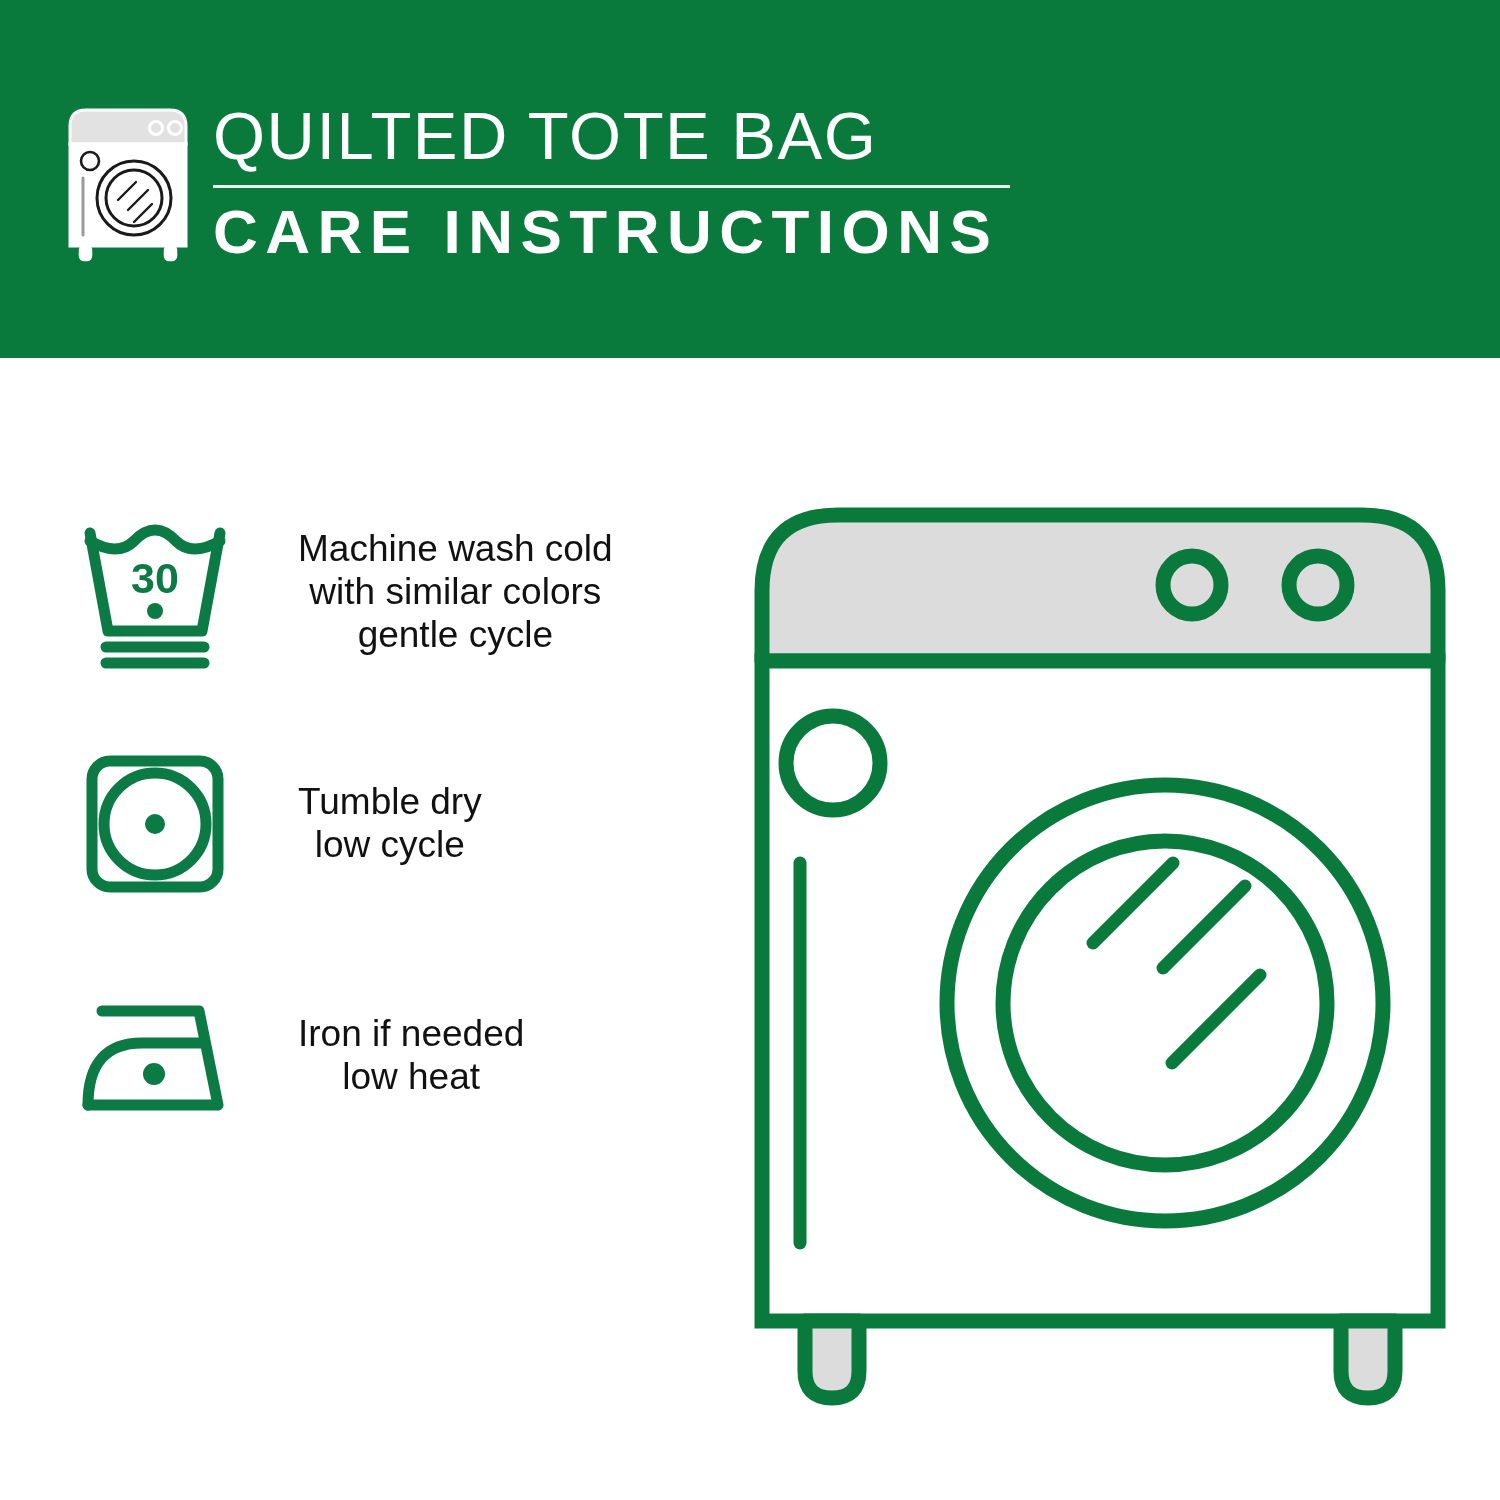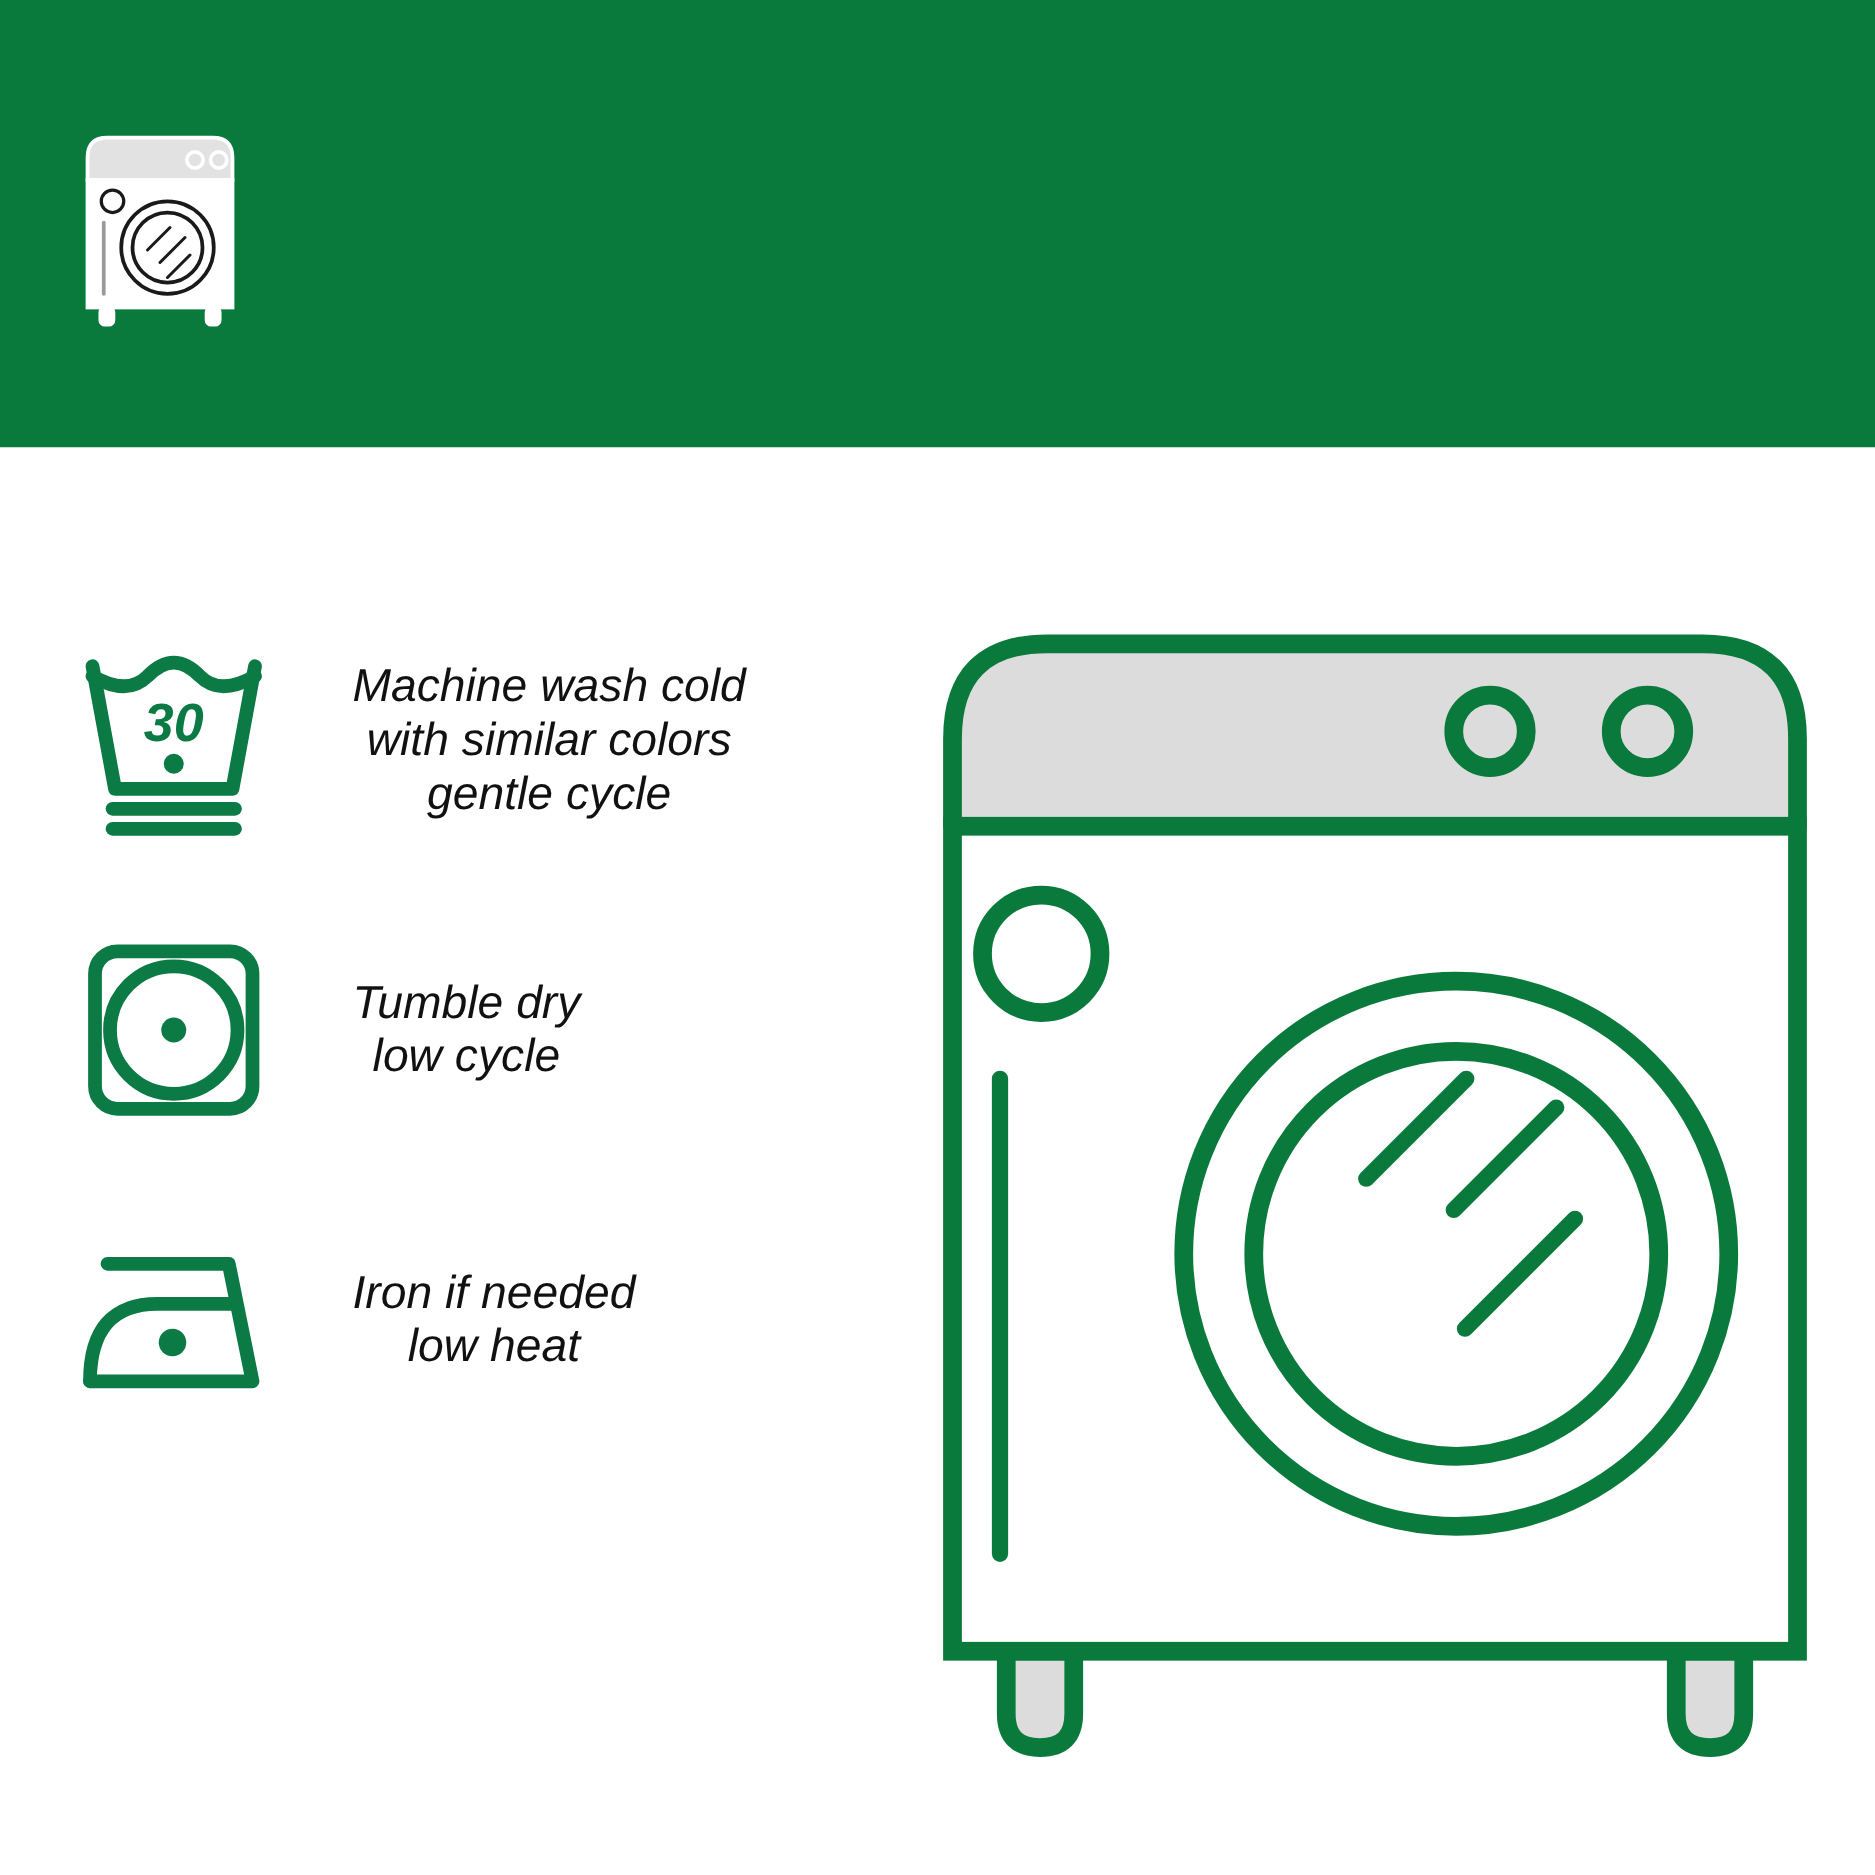--- a/index.html
+++ b/index.html
@@ -70,24 +70,23 @@
     left: 0;
     top: 358px;
     width: 1500px;
     height: 1142px;
     background: #ffffff;
   }
 
   
   .care-list {
     position: absolute;
-    left: 54px;
+    left: 70px;
     top: 148px;
     width: 640px;
-    font-style: italic;
   }
   .care-row {
     display: flex;
     align-items: center;
     height: 170px;
     margin-bottom: 62px;
   }
   .care-row:last-child { margin-bottom: 0; }
   .care-symbol {
     width: 170px;
@@ -139,20 +138,25 @@
       <circle cx="72" cy="94" r="28" fill="none" stroke="#1a1a1a" stroke-width="3"></circle>
       <line x1="56" y1="96" x2="74" y2="78" stroke="#1a1a1a" stroke-width="2.4" stroke-linecap="round"></line>
       <line x1="66" y1="106" x2="86" y2="86" stroke="#1a1a1a" stroke-width="2.4" stroke-linecap="round"></line>
       <line x1="72" y1="118" x2="90" y2="100" stroke="#1a1a1a" stroke-width="2.4" stroke-linecap="round"></line>
 
       <rect x="18" y="142" width="11" height="14" rx="4" fill="#ffffff" stroke="#ffffff" stroke-width="2.5"></rect>
       <rect x="103" y="142" width="11" height="14" rx="4" fill="#ffffff" stroke="#ffffff" stroke-width="2.5"></rect>
     </svg>
   </div>
 
+  <div class="header-titles">
+    <div class="title-main">QUILTED TOTE BAG</div>
+    <div class="title-divider"></div>
+    <div class="title-sub">CARE INSTRUCTIONS</div>
+  </div>
 
 </div>
 
 <div class="content">
 
   <div class="care-list">
 
     <div class="care-row">
       <div class="care-symbol">
         <svg viewBox="0 0 170 160" width="170" height="160" aria-hidden="true">

